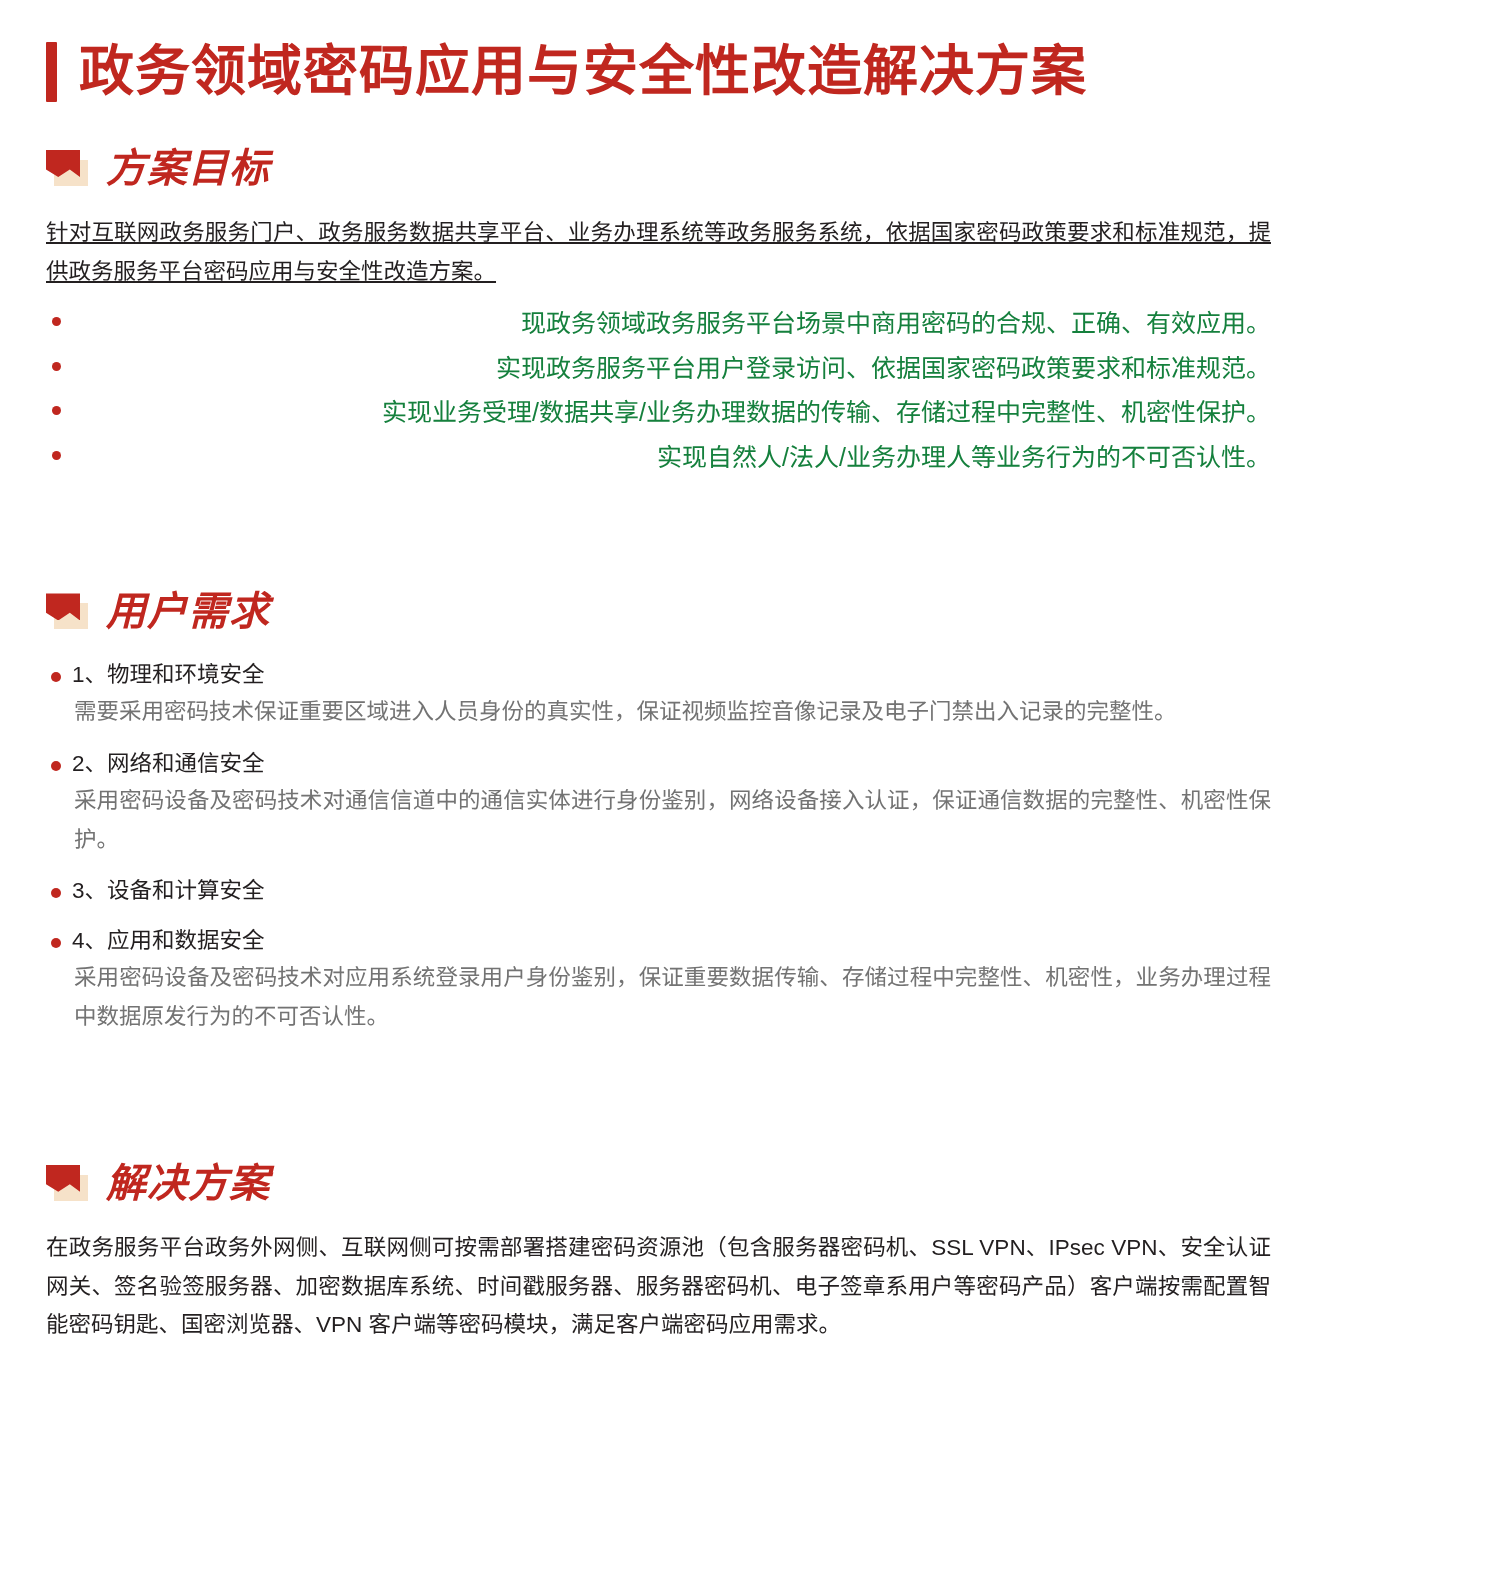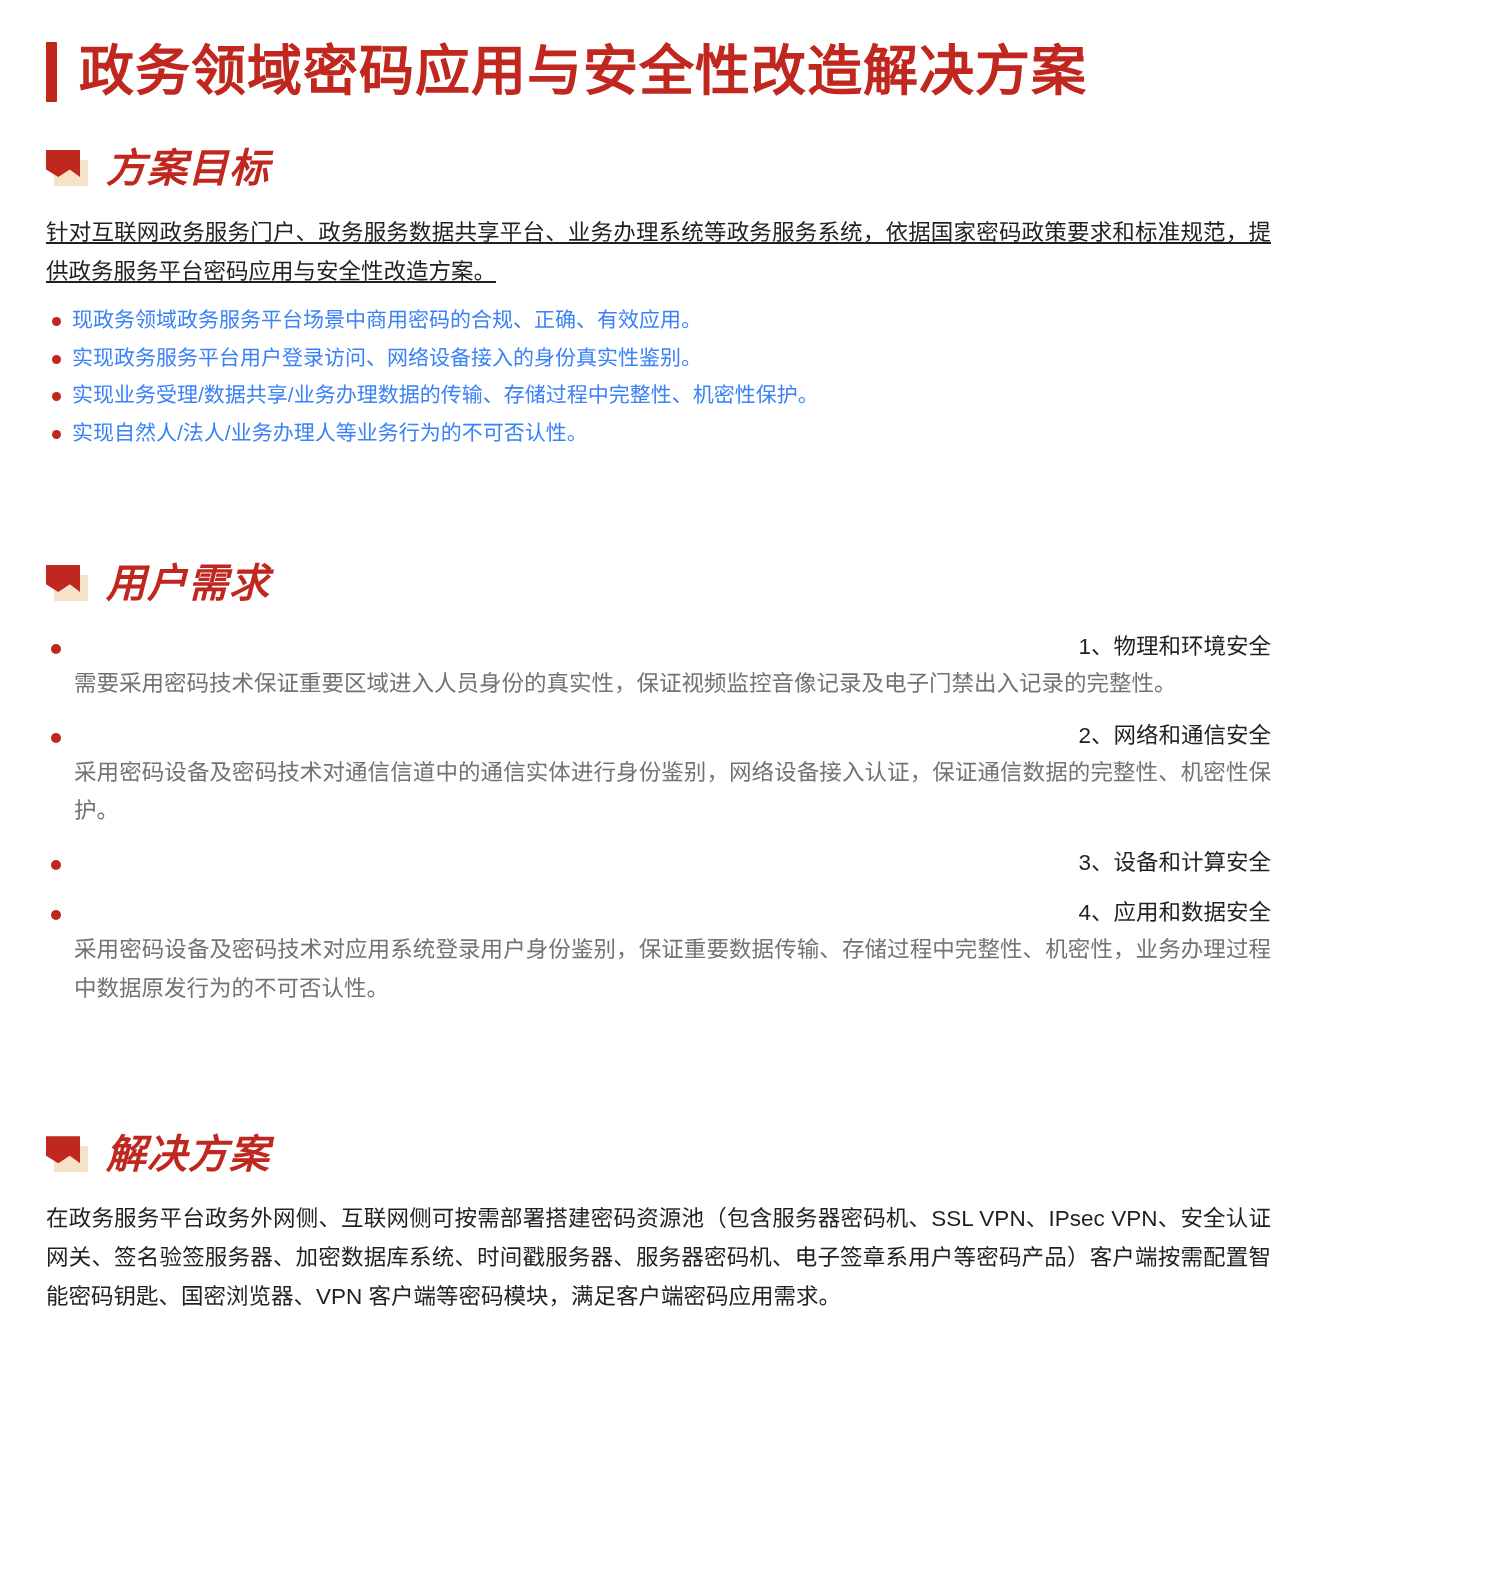--- a/index.html
+++ b/index.html
@@ -100,23 +100,24 @@
   }
 
   ul.bullets {
     list-style: none;
     margin: 0;
     padding: 0;
   }
   ul.bullets > li {
     position: relative;
     padding-left: 26px;
-    font-size: 21px;
+    font-size: 25px;
     line-height: 1.78;
-    color: #3b82f6;
+    color: #15803d;
+    text-align: right;
   }
   ul.bullets > li::before {
     content: "";
     position: absolute;
     left: 6px;
     top: 16px;
     width: 9px;
     height: 9px;
     border-radius: 50%;
     background: #c0271f;
@@ -140,21 +141,20 @@
     top: 15px;
     width: 10px;
     height: 10px;
     border-radius: 50%;
     background: #c0271f;
   }
   .need-title {
     font-size: 22.5px;
     line-height: 1.6;
     color: #231f20;
-    text-align: right;
   }
   .need-desc {
     font-size: 22.5px;
     line-height: 1.72;
     color: #737373;
     text-align: justify;
     padding-left: 2px;
   }
 
   .gap-lg { height: 66px; }
@@ -173,21 +173,21 @@
     <div class="section-head">
       <span class="flag-icon">
         <span class="shade"></span>
         <span class="flag"></span>
       </span>
       <span class="section-title">方案目标</span>
     </div>
     <p class="para intro">针对互联网政务服务门户、政务服务数据共享平台、业务办理系统等政务服务系统，依据国家密码政策要求和标准规范，提供政务服务平台密码应用与安全性改造方案。</p>
     <ul class="bullets">
       <li>现政务领域政务服务平台场景中商用密码的合规、正确、有效应用。</li>
-      <li>实现政务服务平台用户登录访问、网络设备接入的身份真实性鉴别。</li>
+      <li>实现政务服务平台用户登录访问、依据国家密码政策要求和标准规范。</li>
       <li>实现业务受理/数据共享/业务办理数据的传输、存储过程中完整性、机密性保护。</li>
       <li>实现自然人/法人/业务办理人等业务行为的不可否认性。</li>
     </ul>
   </div>
 
   <div class="gap-lg"></div>
 
   <div class="section">
     <div class="section-head">
       <span class="flag-icon">

